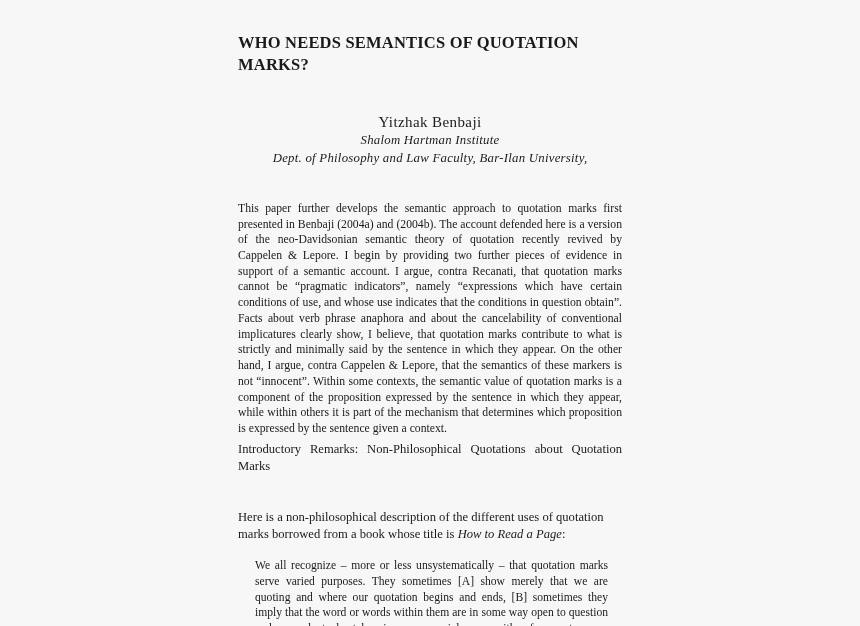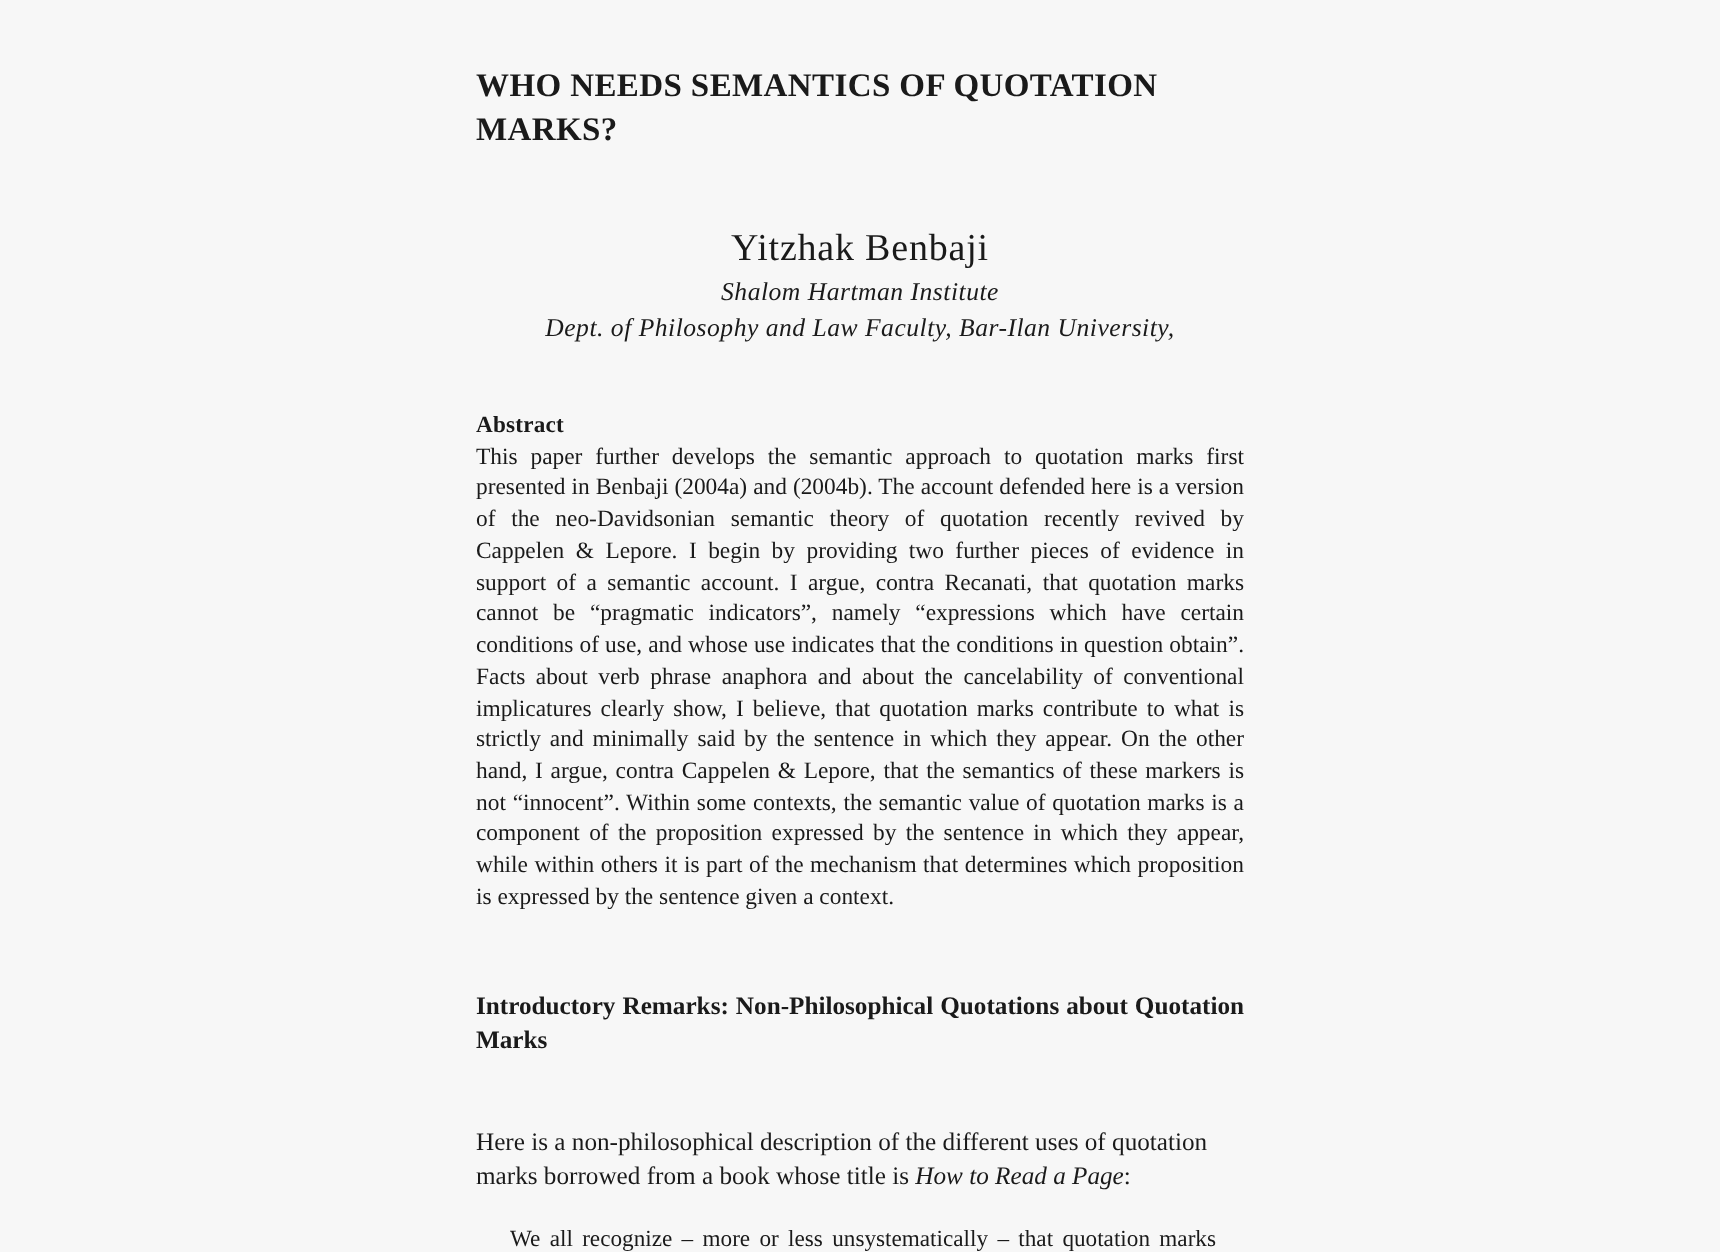--- a/index.html
+++ b/index.html
@@ -39,21 +39,21 @@
     letter-spacing: 0.2px;
     margin: 0;
     padding-top: 32px;
   }
 
   .author-block {
     text-align: center;
     margin-top: 36px;
   }
   .author-name {
-    font-size: 19px;
+    font-size: 15px;
     line-height: 1.35;
     letter-spacing: 0.4px;
   }
   .affiliation {
     font-style: italic;
     font-size: 12.8px;
     line-height: 1.38;
     letter-spacing: 0.25px;
   }
 
@@ -71,26 +71,26 @@
     font-size: 11.7px;
     line-height: 1.345;
     text-align: justify;
     text-justify: inter-word;
     margin: 0;
     hyphens: manual;
   }
 
   
   .section-heading {
-    font-weight: bold;
+    font-weight: normal;
     font-size: 12.6px;
     line-height: 1.36;
     text-align: justify;
     text-justify: inter-word;
-    margin-top: 38px;
+    margin-top: 4px;
   }
   .section-heading::after {
     content: "";
     display: inline-block;
     width: 100%;
   }
 
   
   .body-para {
     font-size: 12.6px;
@@ -124,21 +124,20 @@
 
     <h1 class="doc-title">WHO NEEDS SEMANTICS OF QUOTATION MARKS?</h1>
 
     <div class="author-block">
       <div class="author-name">Yitzhak Benbaji</div>
       <div class="affiliation">Shalom Hartman Institute</div>
       <div class="affiliation">Dept. of Philosophy and Law Faculty, Bar-Ilan University,</div>
     </div>
 
     <div class="abstract-section">
-      <div class="abstract-label">Abstract</div>
       <p class="abstract-body">This paper further develops the semantic approach to quotation marks first presented in Benbaji (2004a) and (2004b). The account defended here is a version of the neo-Davidsonian semantic theory of quotation recently revived by Cappelen &amp; Lepore. I begin by providing two further pieces of evidence in support of a semantic account. I argue, contra Recanati, that quotation marks cannot be “pragmatic indicators”, namely “expressions which have certain conditions of use, and whose use indicates that the conditions in question obtain”. Facts about verb phrase anaphora and about the cancelability of conventional implicatures clearly show, I believe, that quotation marks contribute to what is strictly and minimally said by the sentence in which they appear. On the other hand, I argue, contra Cappelen &amp; Lepore, that the semantics of these markers is not “innocent”. Within some contexts, the semantic value of quotation marks is a component of the proposition expressed by the sentence in which they appear, while within others it is part of the mechanism that determines which proposition is expressed by the sentence given a context.</p>
     </div>
 
     <div class="section-heading">Introductory Remarks: Non-Philosophical Quotations about Quotation Marks</div>
 
     <p class="body-para">
       <span>Here is a non-philosophical description of the different uses of quotation marks borrowed from a book whose title is </span><span class="italic">How to Read a Page</span><span>:</span>
     </p>
 
     <blockquote class="blockquote">

